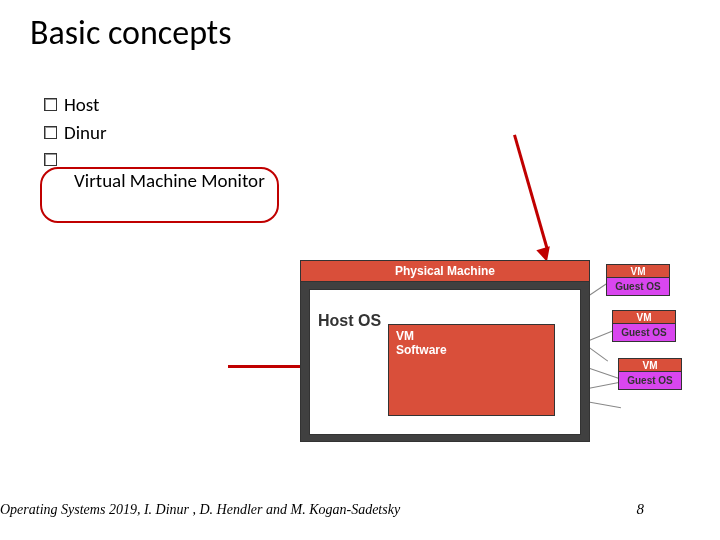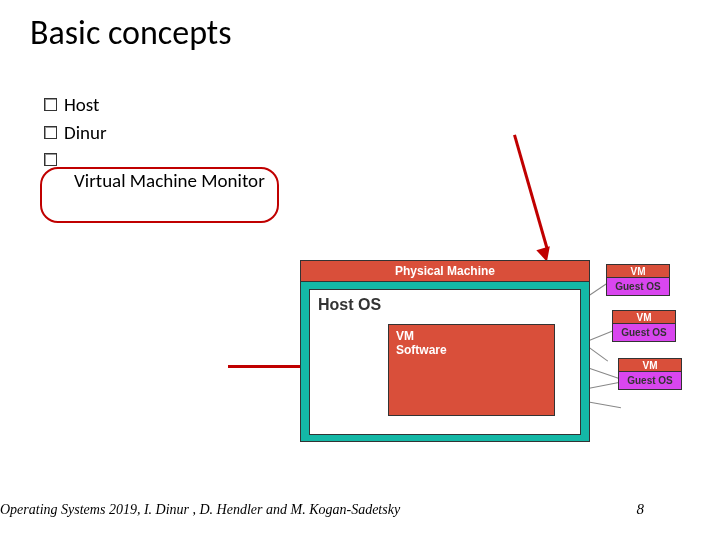--- a/index.html
+++ b/index.html
@@ -74,21 +74,21 @@
     height: 215px;
     font-family: Arial, sans-serif;
   }
   .phys {
     position: absolute;
     left: 0;
     top: 0;
     width: 288px;
     height: 180px;
     border: 1.5px solid #333;
-    background: #14b8a6;
+    background: #404040;
   }
   .phys-header {
     height: 20px;
     background: #d94f3a;
     color: #fff;
     font-size: 12px;
     font-weight: bold;
     text-align: center;
     line-height: 20px;
     border-bottom: 1px solid #333;
@@ -98,21 +98,21 @@
     left: 8px;
     top: 28px;
     width: 270px;
     height: 144px;
     border: 1.5px solid #333;
     background: #fff;
   }
   .hostos-label {
     position: absolute;
     left: 8px;
-    top: 6px;
+    top: 22px;
     font-size: 16px;
     font-weight: bold;
     color: #333;
   }
   .vmsoft {
     position: absolute;
     left: 78px;
     top: 34px;
     width: 165px;
     height: 90px;

